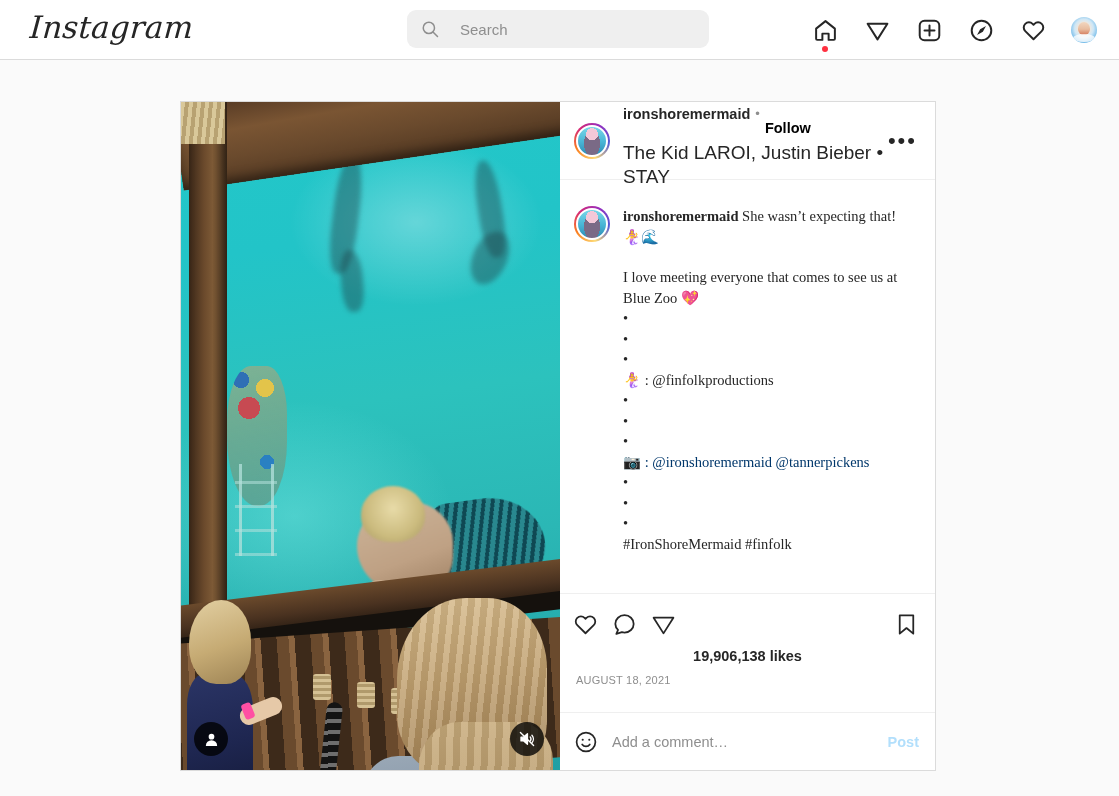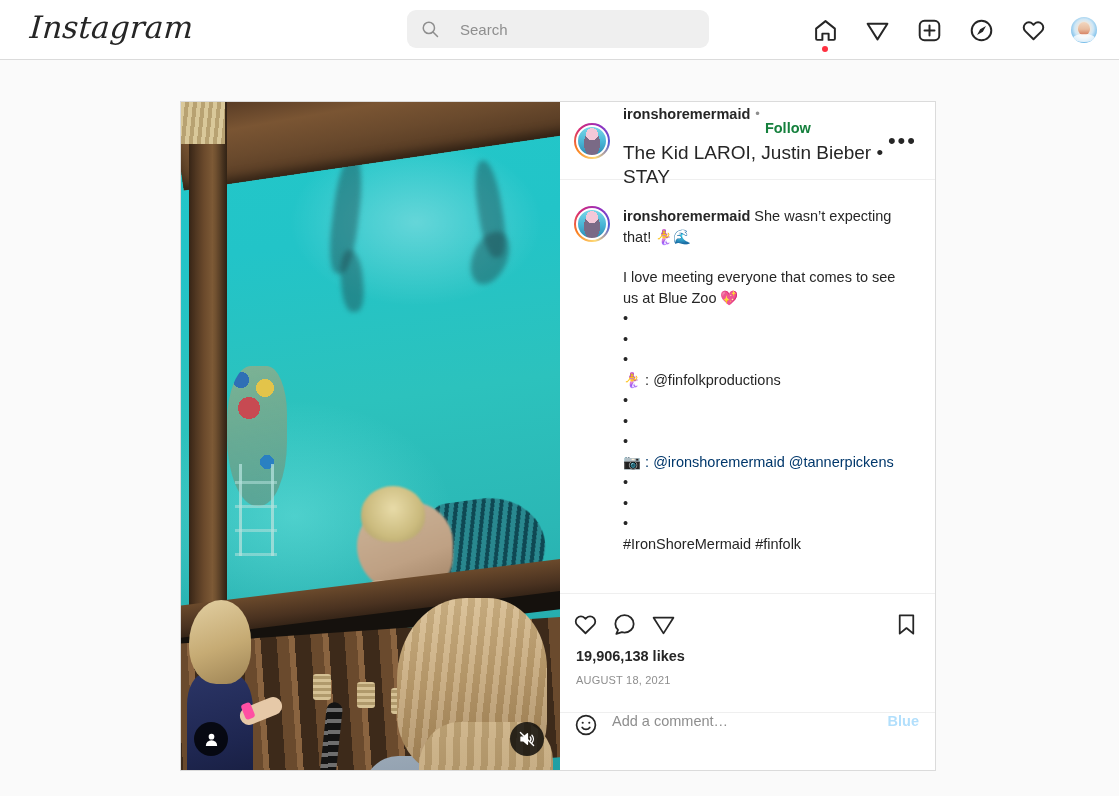--- a/index.html
+++ b/index.html
@@ -385,35 +385,36 @@
     background:
       radial-gradient(circle 6px at 50% 26%, #f3c8d8 0 100%, transparent 100%),
       radial-gradient(ellipse 8px 13px at 50% 60%, #7a6a86 0 100%, transparent 100%),
       linear-gradient(180deg, #79d7e8 0%, #49b6d6 52%, #2f8bb5 100%);
     overflow: hidden;
   }
   #header-text { margin-left: 13px; line-height: 1.3; }
   #header-line1 { font-size: 14.5px; color: #262626; display: flex; align-items: center; gap: 5px; }
   #post-username { font-weight: bold; cursor: pointer; }
   .dot-sep { color: #8e8e8e; font-size: 13px; }
-  #follow-link { color: #15803d; font-weight: bold; cursor: pointer; margin-top: 28px; }
+  #follow-link { color: #000000; font-weight: bold; cursor: pointer; margin-top: 28px; }
   #audio-line { font-size: 19px; color: #262626; margin-top: 3px; cursor: pointer; }
   #more-options {
     margin-left: auto;
     font-size: 22px; line-height: 10px;
     color: #262626; letter-spacing: 2px;
     cursor: pointer; padding: 4px 2px;
   }
 
   
   #caption-region {
     flex: 1 1 auto;
     overflow: hidden;
     padding: 14px 16px 6px 14px;
     position: relative;
+    font-family: Liberation Serif, serif;
   }
   #caption-row { display: flex; }
   #caption-body {
     margin-left: 13px;
     font-size: 14.5px;
     line-height: 20.5px;
     color: #262626;
     width: 284px;
   }
   #caption-body b { font-weight: bold; }
@@ -430,34 +431,35 @@
   #action-icons {
     display: flex;
     align-items: center;
     height: 44px;
   }
   .act-btn { cursor: pointer; margin-right: 14px; display: flex; }
   #save-btn { margin-left: auto; margin-right: 0; cursor: pointer; display: flex; }
   #like-count {
     font-size: 14.5px; font-weight: bold; color: #262626;
     padding: 2px 0 0 3px;
+    text-align: center;
   }
   #post-date {
     font-size: 11px; color: #8e8e8e;
     letter-spacing: 0.2px;
     padding: 10px 0 14px 3px;
     text-transform: uppercase;
   }
 
   
   #comment-bar {
     flex: 0 0 58px;
     border-top: 1px solid #efefef;
     display: flex;
-    align-items: flex-start;
+    align-items: center;
     padding: 0 16px 0 14px;
   }
   #emoji-btn { cursor: pointer; display: flex; flex: 0 0 24px; }
   #comment-input {
     flex: 1 1 auto;
     margin-left: 14px;
     border: 0; outline: 0; background: transparent;
     font-family: "Liberation Sans", sans-serif;
     font-size: 14.5px;
     color: #262626;
@@ -657,17 +659,17 @@
     <div id="comment-bar">
       <div id="emoji-btn">
         <svg width="24" height="24" viewBox="0 0 24 24" fill="none" stroke="#262626" stroke-width="1.7" stroke-linecap="round">
           <circle cx="12" cy="12" r="9.4"></circle>
           <circle cx="8.7" cy="9.7" r="1.05" fill="#262626" stroke="none"></circle>
           <circle cx="15.3" cy="9.7" r="1.05" fill="#262626" stroke="none"></circle>
           <path d="M8.2 14.4a4.6 4.6 0 0 0 7.6 0" fill="none"></path>
         </svg>
       </div>
       <input id="comment-input" type="text" placeholder="Add a comment…" style="">
-      <div id="post-submit">Blue</div>
+      <div id="post-submit">Post</div>
     </div>
 
   </div>
 </div>
 
 </body></html>

